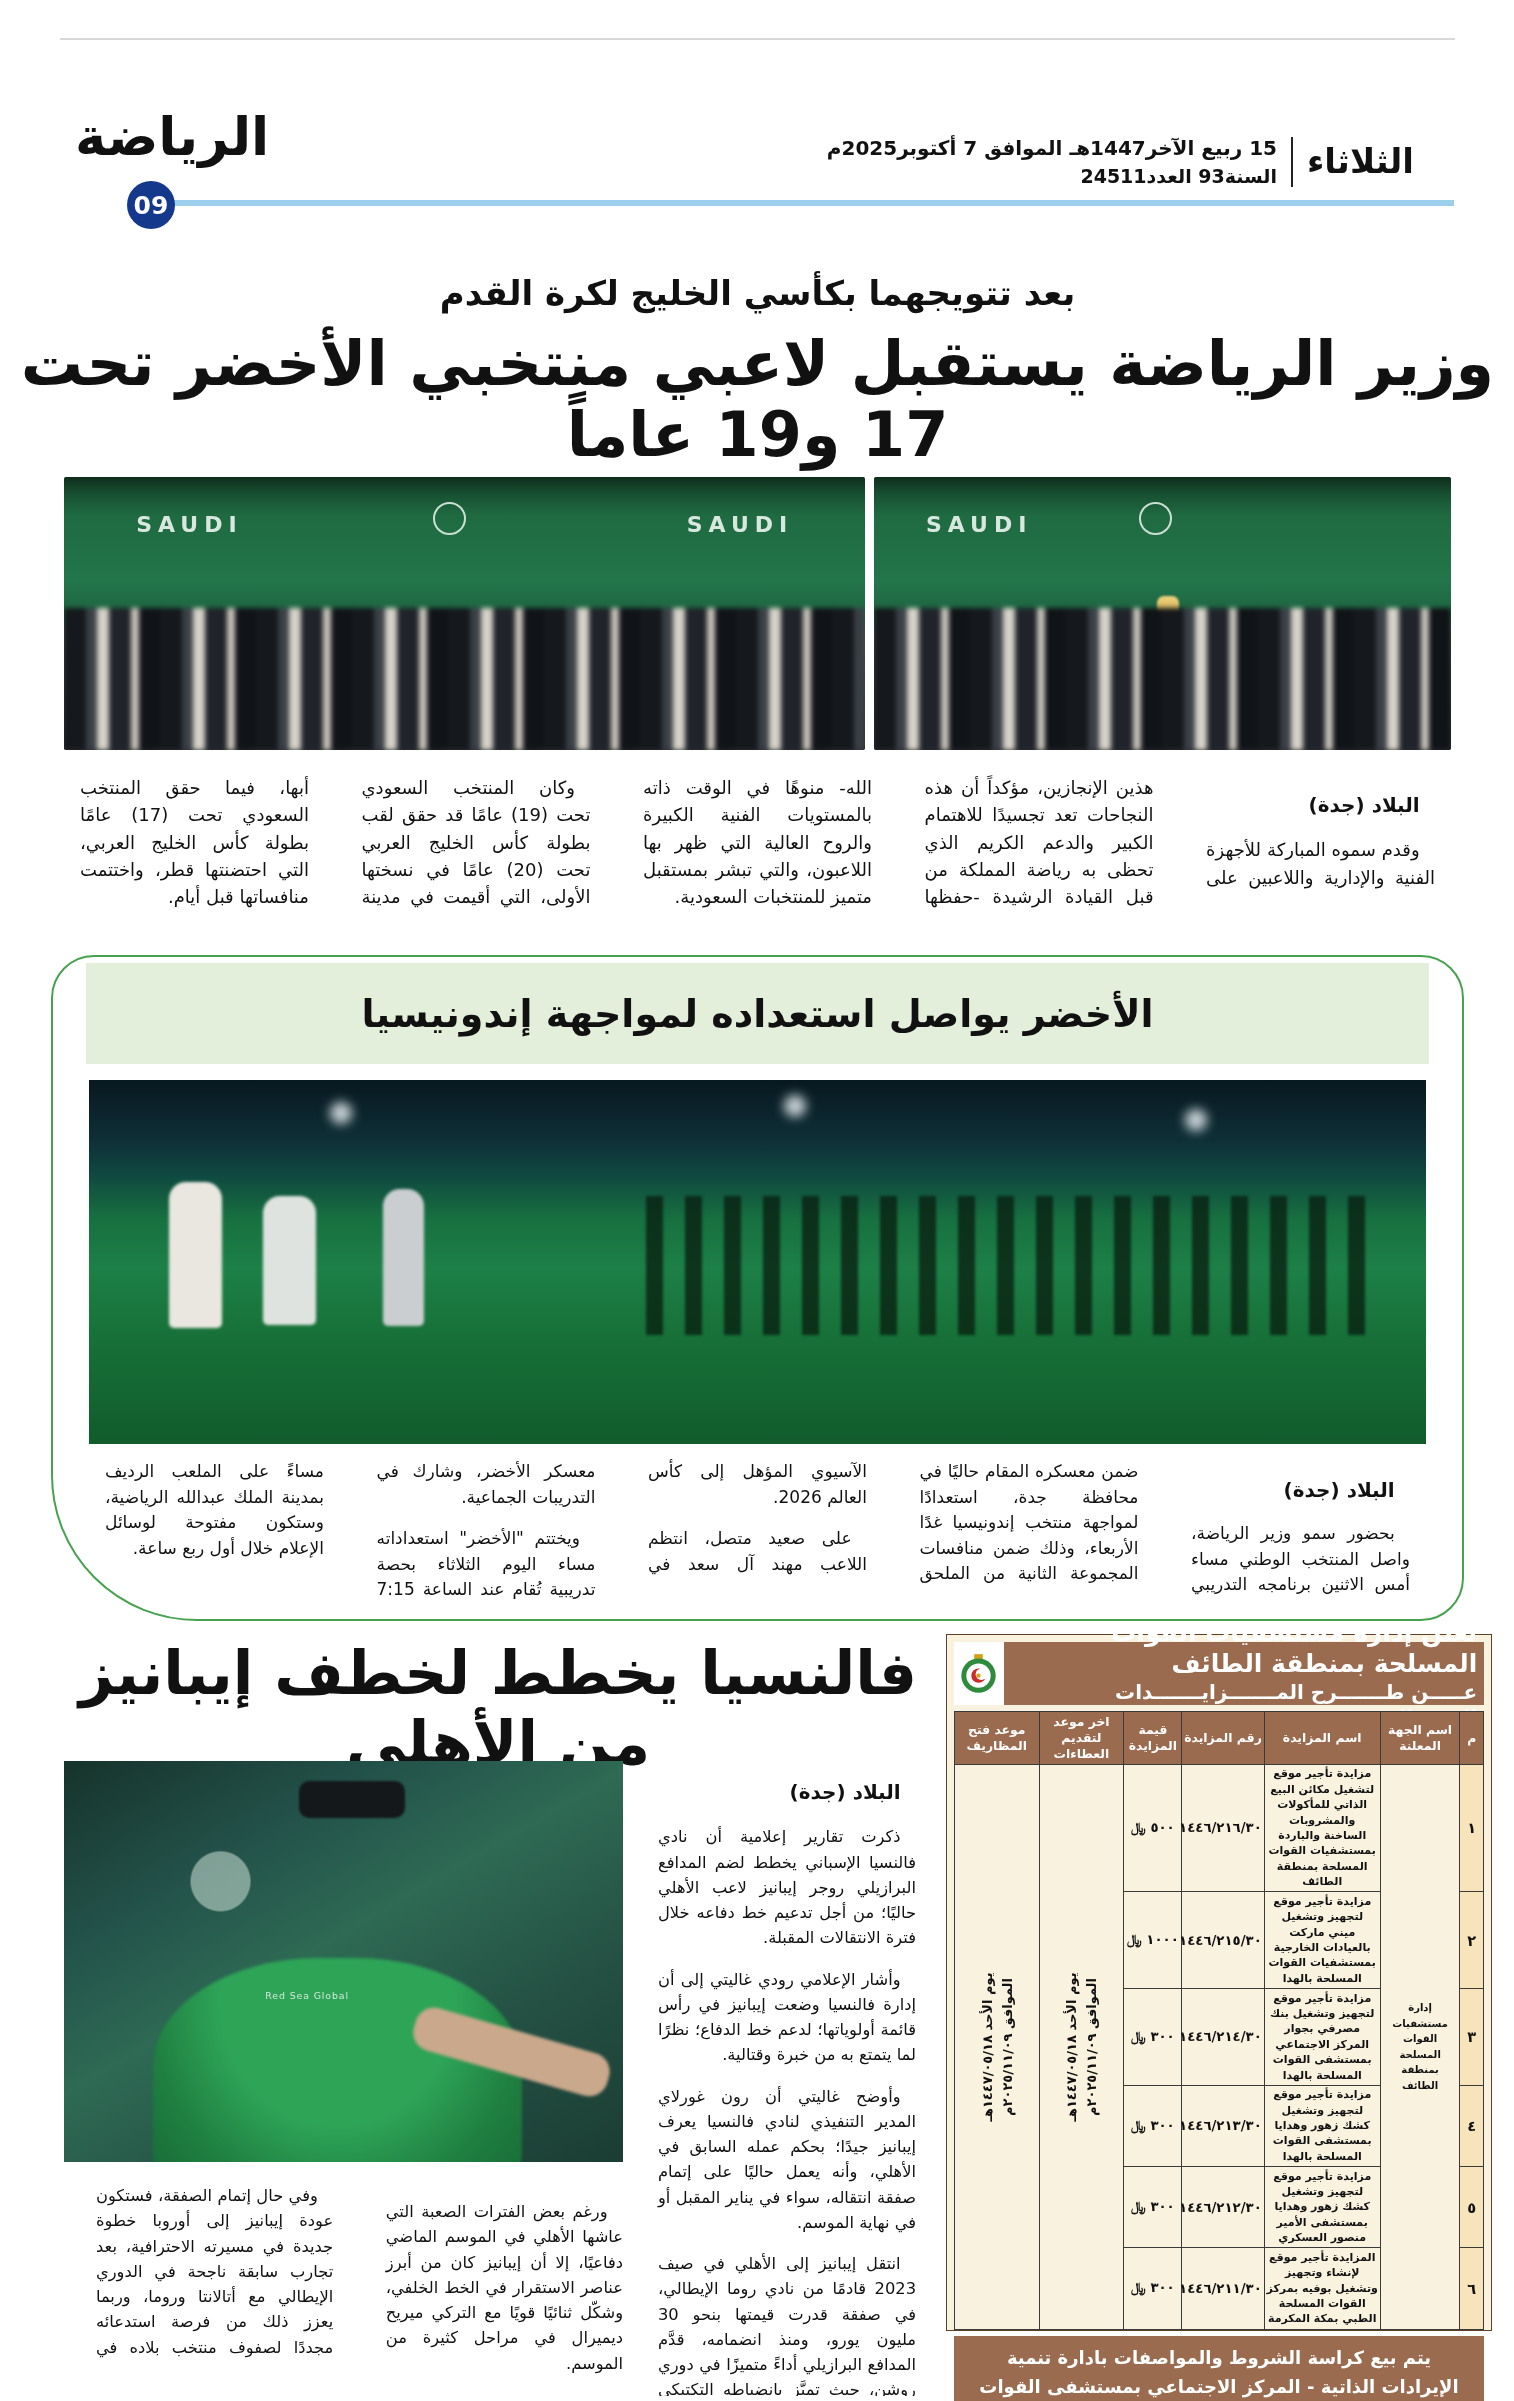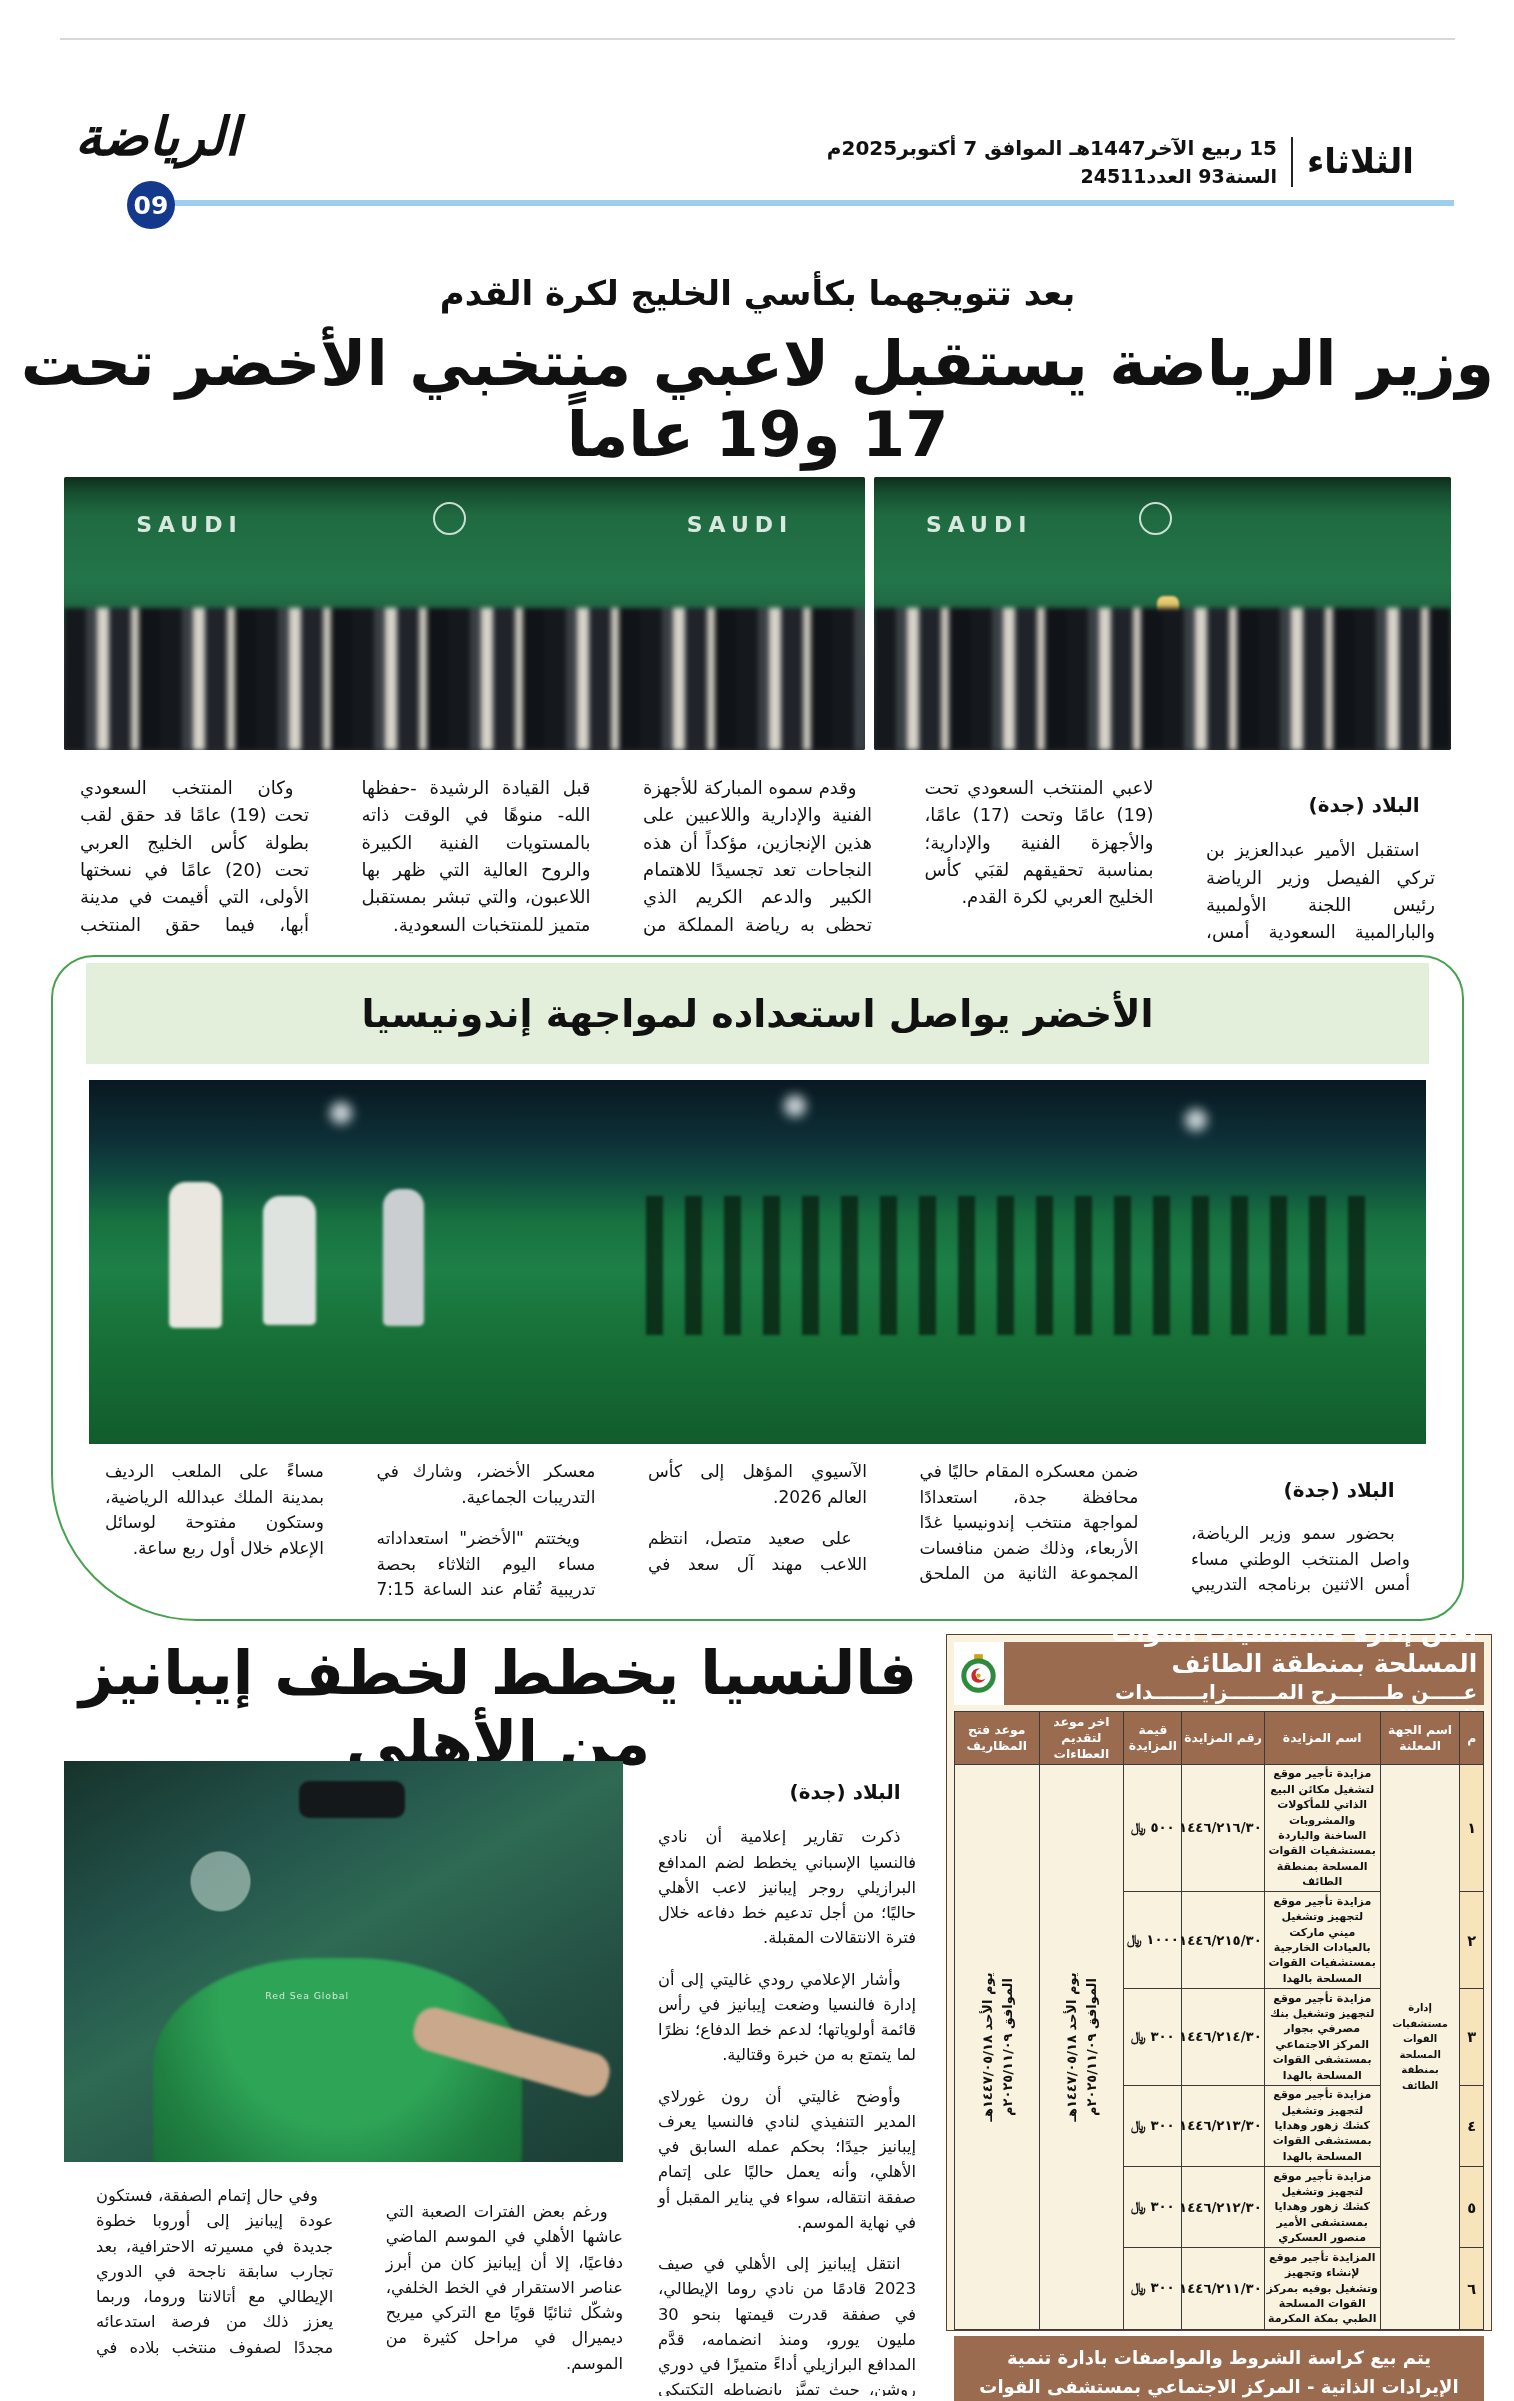--- a/index.html
+++ b/index.html
@@ -1,21 +1,21 @@
 <!DOCTYPE html>
 <html lang="ar" dir="rtl" style="font-size:13.7px"><head>
 <meta charset="utf-8">
 <style>
   html,body{margin:0;padding:0;}
   body{width:1515px;height:2401px;background:#ffffff;font-family:"DejaVu Sans",sans-serif;direction:rtl;color:#111;}
   .page{position:relative;width:1515px;height:2401px;overflow:hidden;background:#fff;}
 
   
   .top-rule{position:absolute;top:38px;left:60px;right:60px;height:1.7px;background:#d8d8d8;}
-  .section-title{position:absolute;top:110px;left:75px;font-size:53px;font-weight:bold;line-height:1;font-style:italic;}
+  .section-title{position:absolute;top:110px;left:75px;font-size:53px;font-weight:bold;line-height:1;}
   .masthead{position:absolute;top:57px;left:50%;transform:translateX(-50%);width:240px;height:154px;text-align:center;}
   .masthead-text{position:absolute;bottom:0;left:0;right:0;font-size:79px;font-weight:bold;color:#2f6cb3;line-height:1;text-shadow:3.4px 3.4px 0 #b9c4cc;}
   .masthead-map{position:absolute;top:-5.1px;left:79px;width:63px;height:75px;}
   .header-right{position:absolute;top:136px;right:101px;display:flex;align-items:center;gap:13.7px;}
   .weekday{font-size:34px;font-weight:bold;line-height:1.1;}
   .header-divider{width:2.6px;height:50px;background:#222;}
   .date-block{text-align:right;}
   .date-line{font-size:20px;font-weight:bold;}
   .issue-line{font-size:19px;font-weight:bold;margin-top:5.1px;}
   .blue-rule{position:absolute;top:200px;left:129px;right:61px;height:6px;background:#9bcfec;}
@@ -118,21 +118,20 @@
     <div class="photo photoA">
       <span class="saudi-label pos-l">SAUDI</span>
       <span class="saudi-label pos-r">SAUDI</span>
       <span class="backdrop-emblem"></span>
       <div class="photo-crowd"></div>
     </div>
   </div>
 
   <div class="a1-body">
     <p class="byline">البلاد (جدة)</p>
-    <p>استقبل الأمير عبدالعزيز بن تركي الفيصل وزير الرياضة رئيس اللجنة الأولمبية والبارالمبية السعودية أمس، لاعبي المنتخب السعودي تحت (19) عامًا وتحت (17) عامًا، والأجهزة الفنية والإدارية؛ بمناسبة تحقيقهم لقبَي كأس الخليج العربي لكرة القدم.</p>
     <p>وقدم سموه المباركة للأجهزة الفنية والإدارية واللاعبين على هذين الإنجازين، مؤكداً أن هذه النجاحات تعد تجسيدًا للاهتمام الكبير والدعم الكريم الذي تحظى به رياضة المملكة من قبل القيادة الرشيدة -حفظها الله- منوهًا في الوقت ذاته بالمستويات الفنية الكبيرة والروح العالية التي ظهر بها اللاعبون، والتي تبشر بمستقبل متميز للمنتخبات السعودية.</p>
     <p>وكان المنتخب السعودي تحت (19) عامًا قد حقق لقب بطولة كأس الخليج العربي تحت (20) عامًا في نسختها الأولى، التي أقيمت في مدينة أبها، فيما حقق المنتخب السعودي تحت (17) عامًا بطولة كأس الخليج العربي، التي احتضنتها قطر، واختتمت منافساتها قبل أيام.</p>
   </div>
 
   <div class="a2-box">
     <div class="a2-band">
       <span class="a2-headline">الأخضر يواصل استعداده لمواجهة إندونيسيا</span>
     </div>
     <div class="a2-photo">
       <span class="c-light" style="top:6%;left:18%;"></span>

